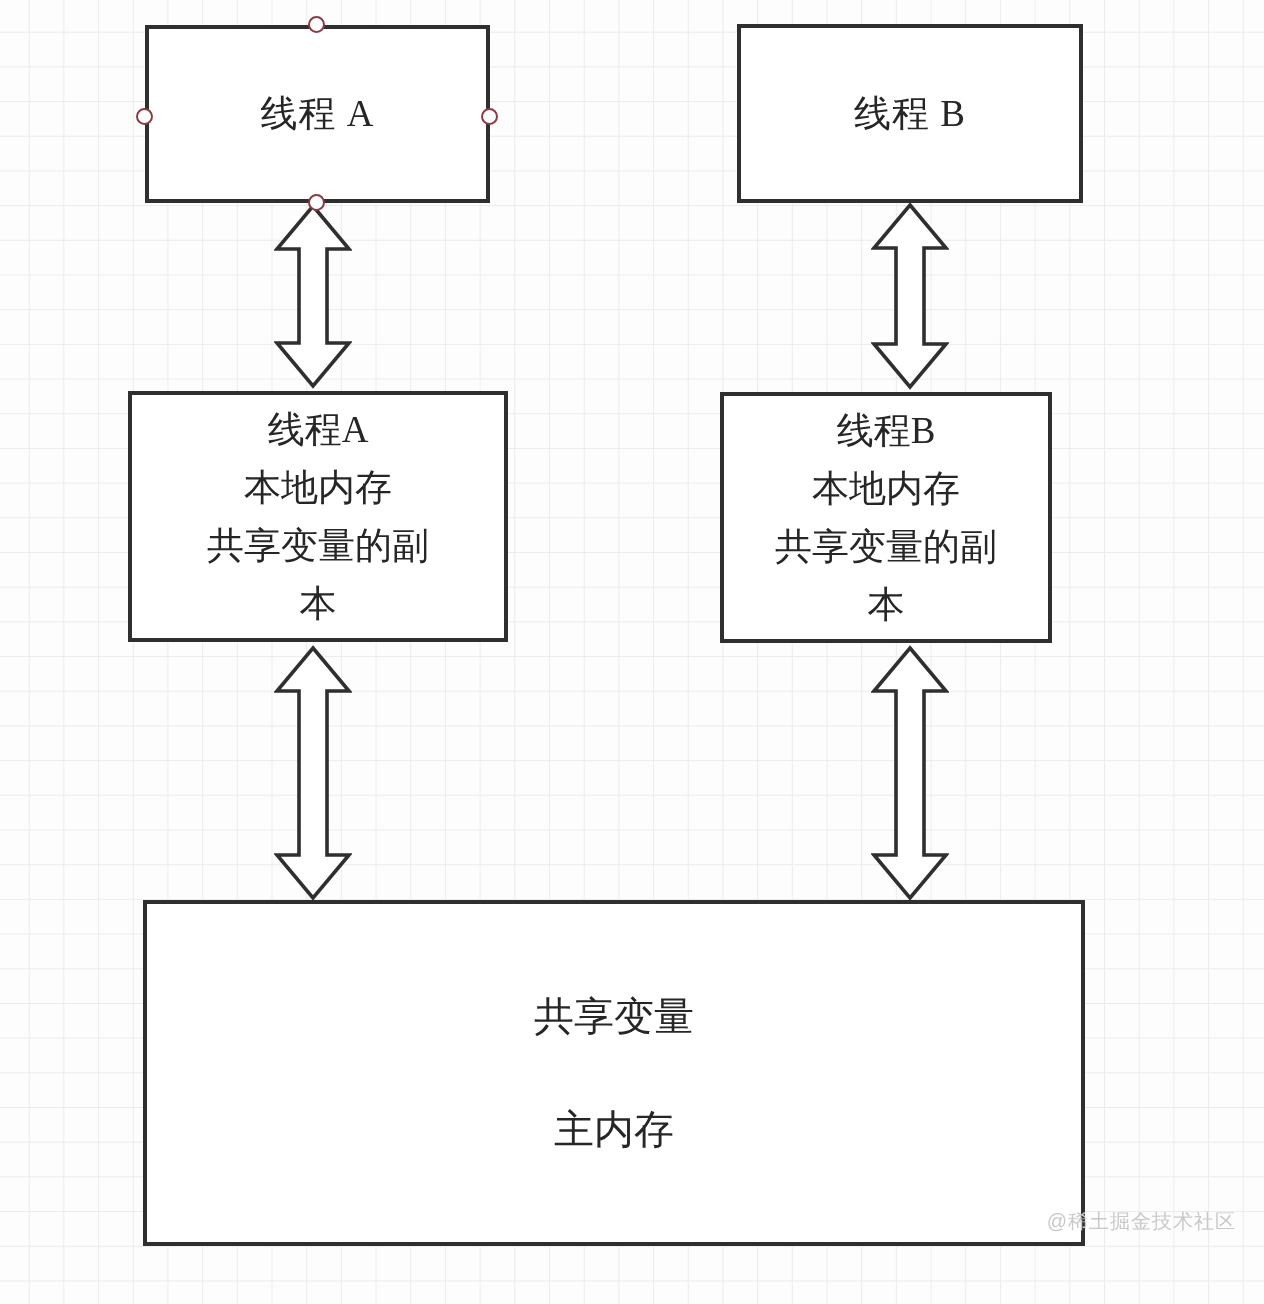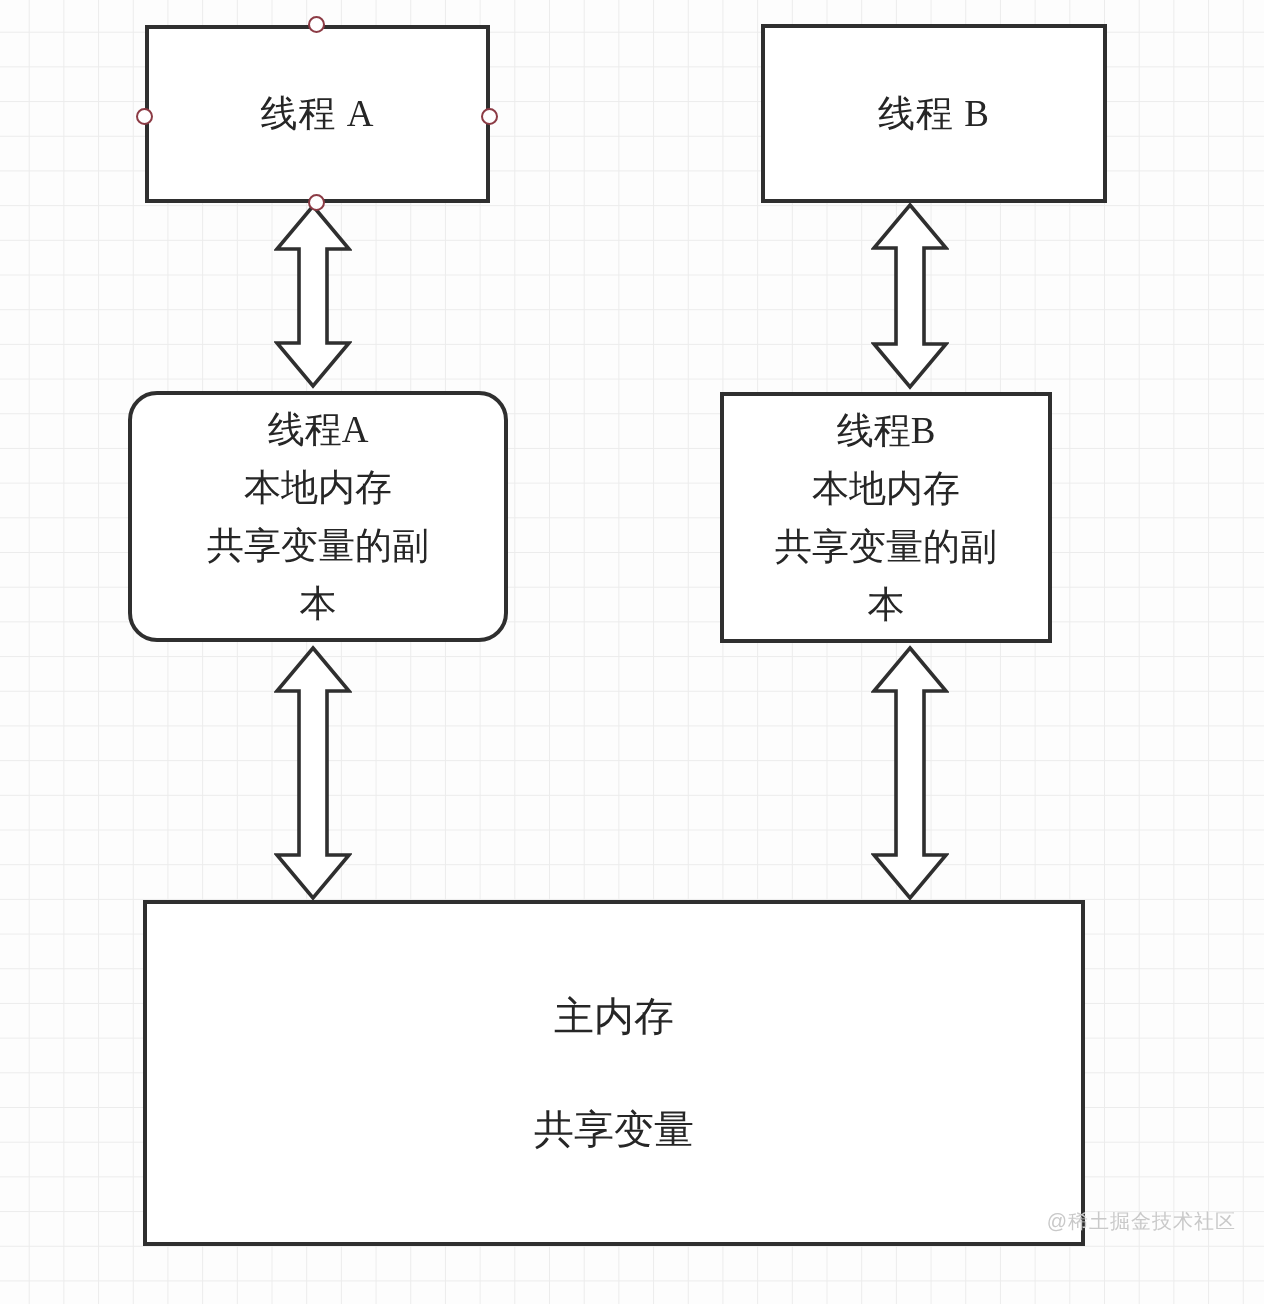--- a/index.html
+++ b/index.html
@@ -34,28 +34,28 @@
     display: flex;
     align-items: center;
     justify-content: center;
     text-align: left;
   }
   .node-thread {
     font-size: 37px;
     letter-spacing: 1px;
   }
   #node-thread-a { left: 145px; top: 25px;  width: 345px; height: 178px; }
-  #node-thread-b { left: 737px; top: 24px;  width: 346px; height: 179px; margin-left: 24px; }
+  #node-thread-b { left: 737px; top: 24px;  width: 346px; height: 179px; }
 
   .node-local {
     flex-direction: column;
     font-size: 37px;
     line-height: 58px;
   }
-  #node-local-a { left: 128px; top: 391px; width: 380px; height: 251px; border-radius: 29px; }
+  #node-local-a { left: 128px; top: 391px; width: 380px; height: 251px; }
   #node-local-b { left: 720px; top: 392px; width: 332px; height: 251px; }
   .local-line { display: block; }
 
   #node-main-memory {
     left: 143px; top: 900px; width: 942px; height: 346px;
     flex-direction: column;
     font-size: 40px;
     row-gap: 58px;
   }
 
@@ -136,18 +136,18 @@
     <span class="local-line">本</span>
   </div>
   <div class="node node-local" id="node-local-b">
     <span class="local-line">线程B</span>
     <span class="local-line">本地内存</span>
     <span class="local-line">共享变量的副</span>
     <span class="local-line">本</span>
   </div>
 
   <div class="node" id="node-main-memory">
+    <span>共享变量</span>
     <span>主内存</span>
-    <span>共享变量</span>
   </div>
 
   <div class="watermark">@稀土掘金技术社区</div>
 </div>
 
 </body></html>

